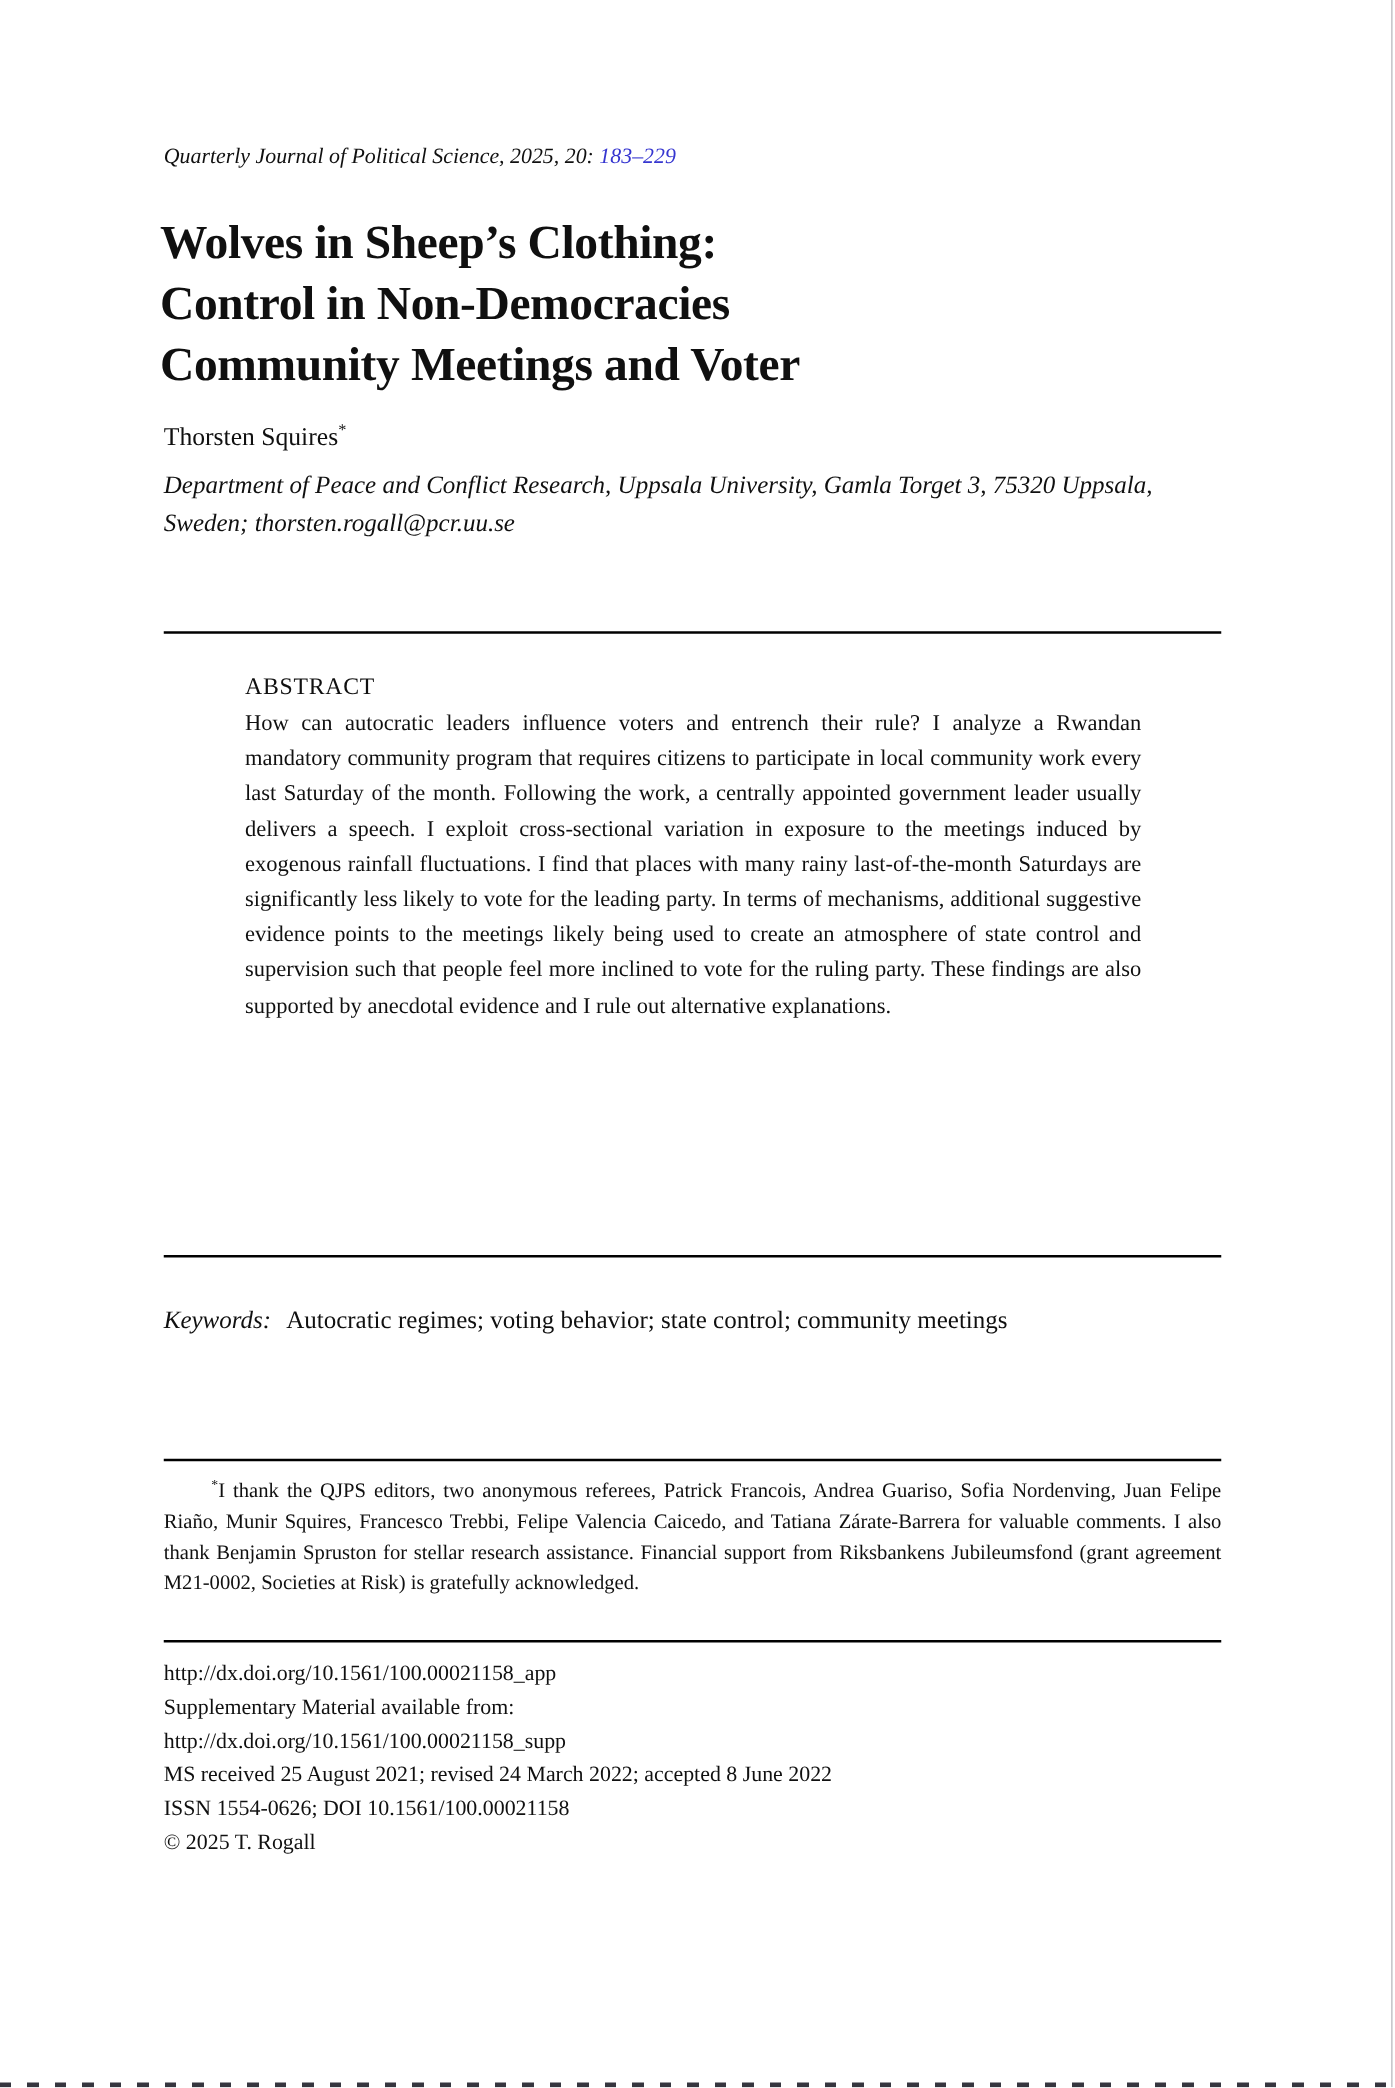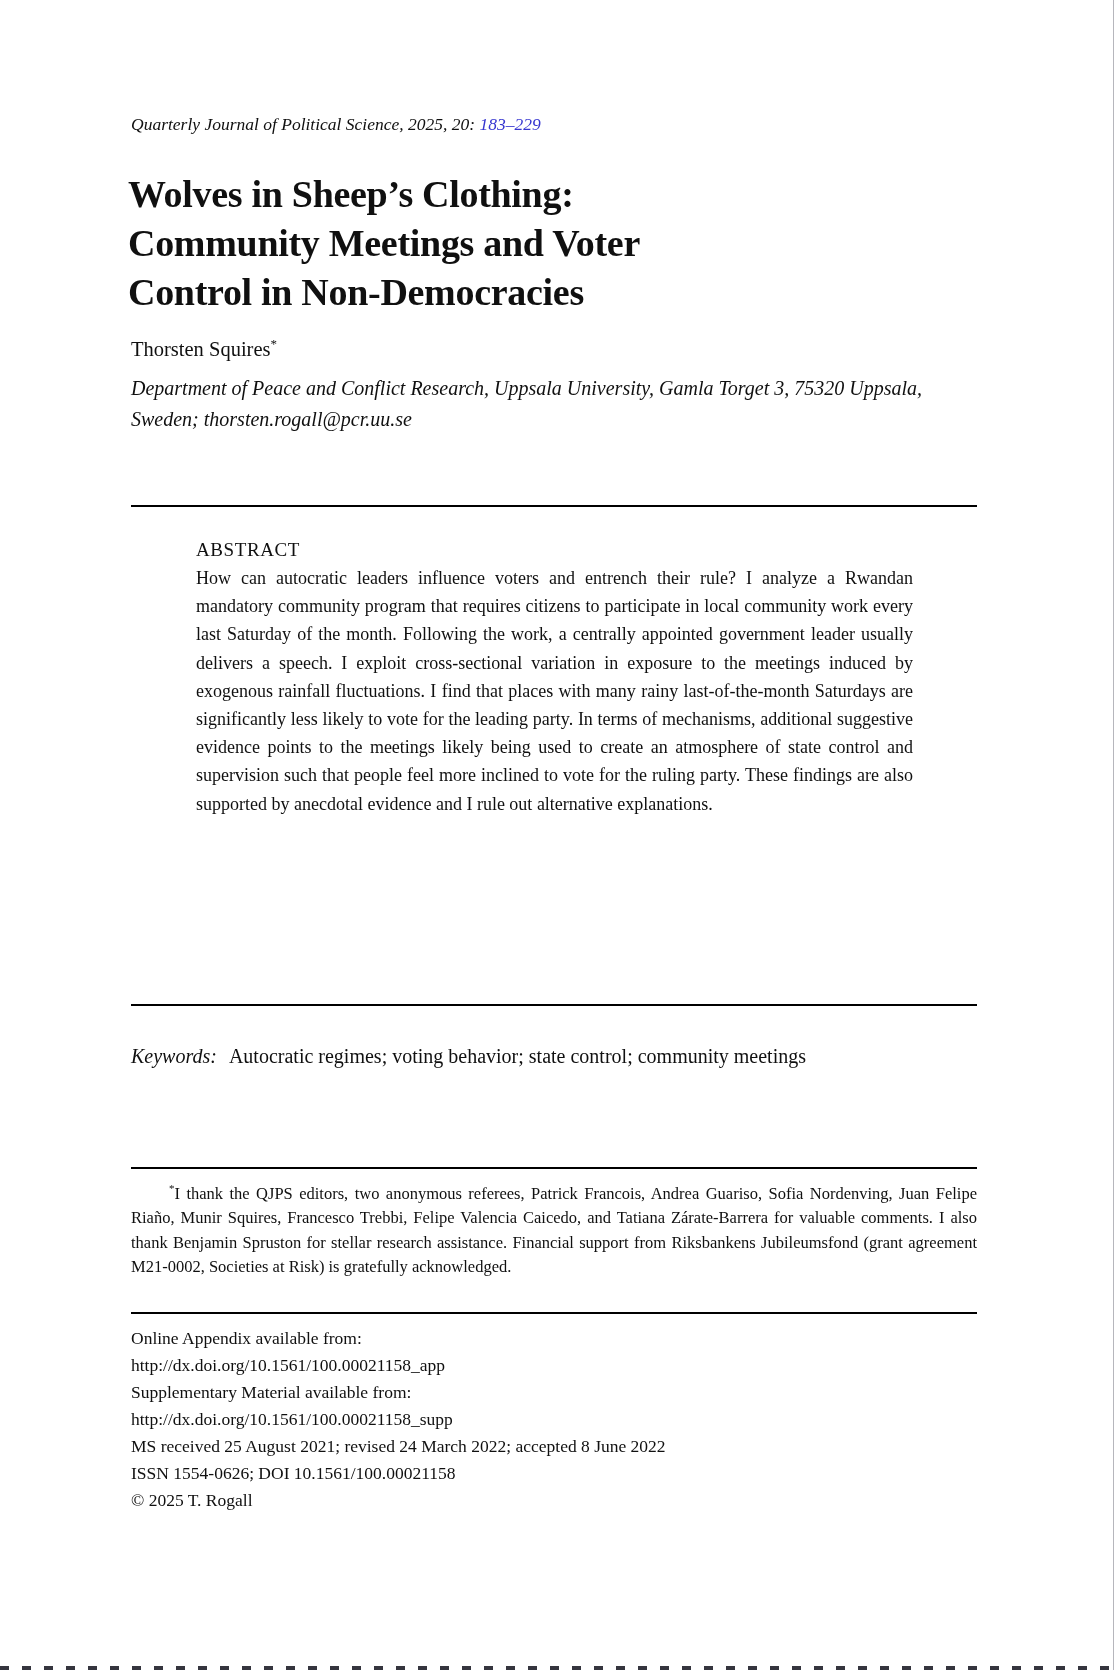--- a/index.html
+++ b/index.html
@@ -109,22 +109,22 @@
 </style>
 </head>
 <body>
 
 <div class="page">
 
   <div class="journal-line"><span>Quarterly Journal of Political Science, 2025, 20: </span><span class="pages">183–229</span></div>
 
   <div class="title">
     <div>Wolves in Sheep’s Clothing:</div>
+    <div>Control in Non-Democracies</div>
     <div>Community Meetings and Voter</div>
-    <div>Control in Non-Democracies</div>
   </div>
 
   <div class="author"><span>Thorsten Squires</span><sup>*</sup></div>
 
   <div class="affiliation">Department of Peace and Conflict Research, Uppsala University, Gamla Torget 3, 75320 Uppsala, Sweden; thorsten.rogall@pcr.uu.se</div>
 
   <div class="rule" style="top: 505px;"></div>
 
   <div class="abstract-head">ABSTRACT</div>
   <div class="abstract-text">How can autocratic leaders influence voters and entrench their rule? I analyze a Rwandan mandatory community program that requires citizens to participate in local community work every last Saturday of the month. Following the work, a centrally appointed government leader usually delivers a speech. I exploit cross-sectional variation in exposure to the meetings induced by exogenous rainfall fluctuations. I find that places with many rainy last-of-the-month Saturdays are significantly less likely to vote for the leading party. In terms of mechanisms, additional suggestive evidence points to the meetings likely being used to create an atmosphere of state control and supervision such that people feel more inclined to vote for the ruling party. These findings are also supported by anecdotal evidence and I rule out alternative explanations.</div>
@@ -136,21 +136,20 @@
     <span class="kw-text">Autocratic regimes; voting behavior; state control; community meetings</span>
   </div>
 
   <div class="rule thin" style="top: 1167px;"></div>
 
   <div class="footnote"><sup>*</sup><span>I thank the QJPS editors, two anonymous referees, Patrick Francois, Andrea Guariso, Sofia Nordenving, Juan Felipe Riaño, Munir Squires, Francesco Trebbi, Felipe Valencia Caicedo, and Tatiana Zárate-Barrera for valuable comments. I also thank Benjamin Spruston for stellar research assistance. Financial support from Riksbankens Jubileumsfond (grant agreement M21-0002, Societies at Risk) is gratefully acknowledged.</span></div>
 
   <div class="rule thin" style="top: 1312px;"></div>
 
   <div class="availability">
-    <div>Online Appendix available from:</div>
     <div>http://dx.doi.org/10.1561/100.00021158_app</div>
     <div>Supplementary Material available from:</div>
     <div>http://dx.doi.org/10.1561/100.00021158_supp</div>
     <div>MS received 25 August 2021; revised 24 March 2022; accepted 8 June 2022</div>
     <div>ISSN 1554-0626; DOI 10.1561/100.00021158</div>
     <div>© 2025 T. Rogall</div>
   </div>
 
   <div class="right-edge-line"></div>
   <div class="bottom-page-edge"></div>

